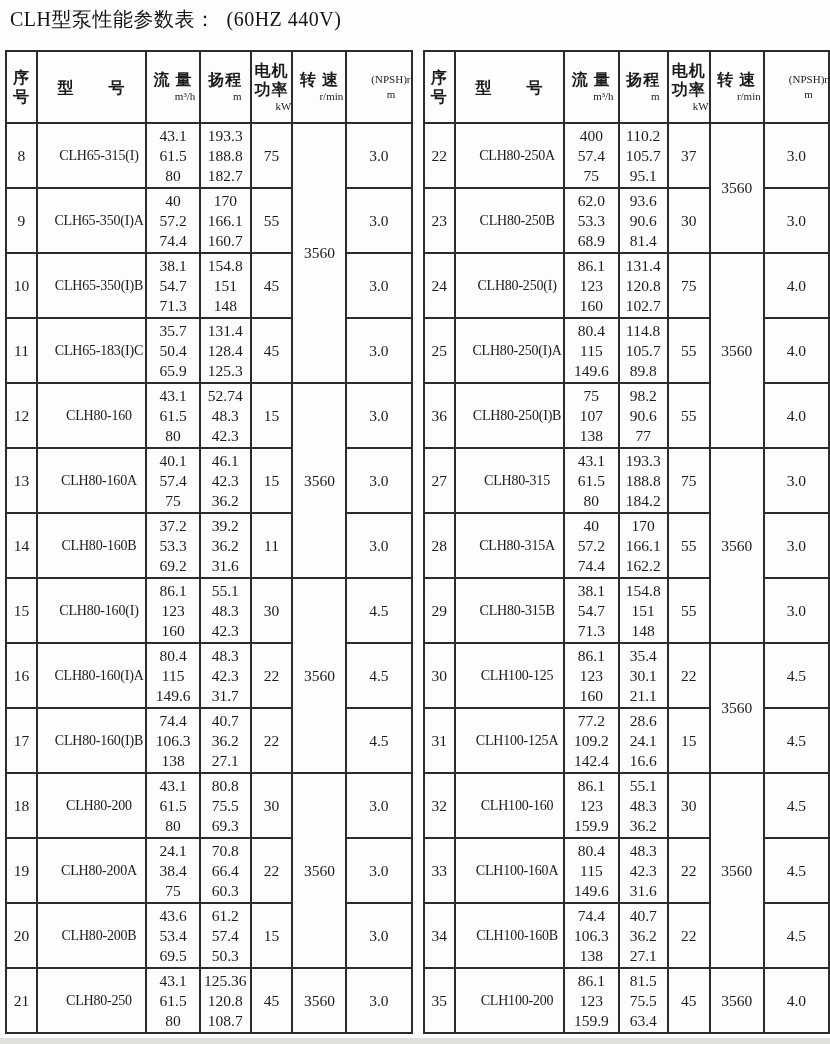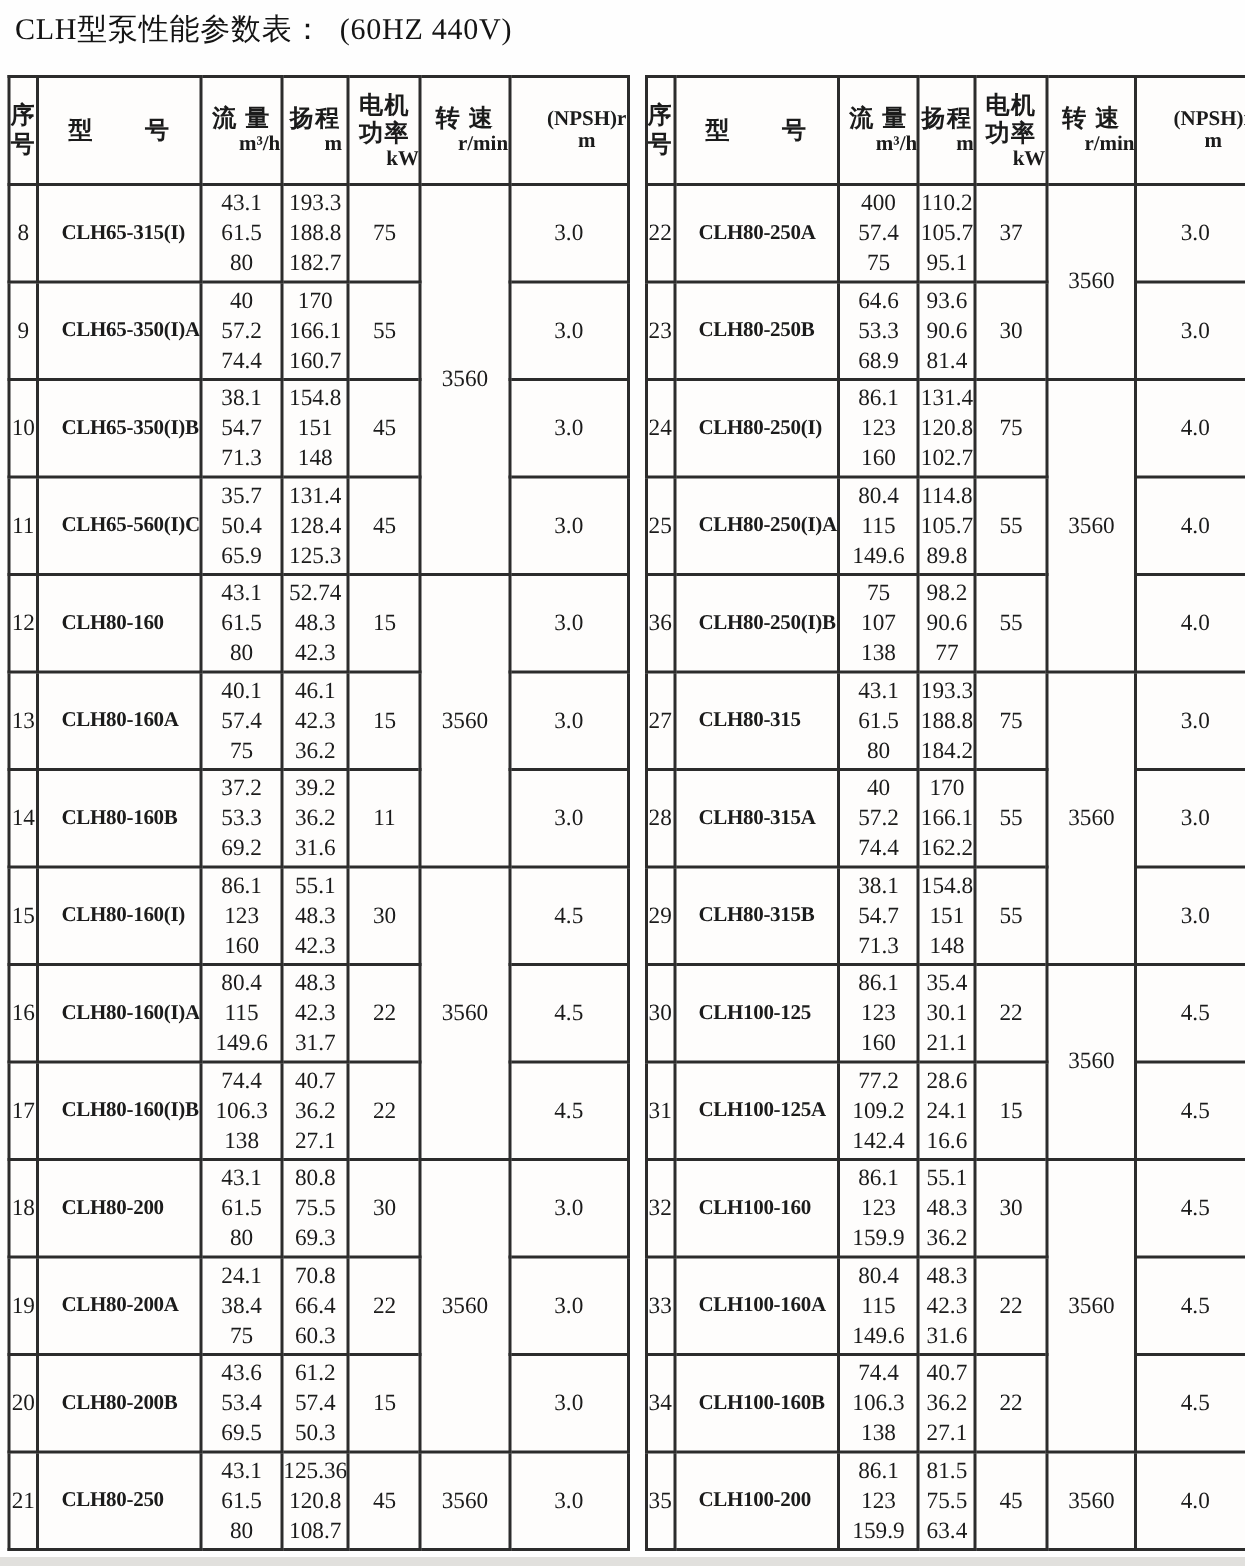--- a/index.html
+++ b/index.html
@@ -46,34 +46,33 @@
   thead tr { height: 72px; }
   tbody tr { height: 65px; }
   .hl-cjk {
     font-size: 16px;
     font-weight: bold;
     line-height: 19px;
     letter-spacing: 1px;
     white-space: pre;
   }
   .hl-unit {
-    font-size: 14px;
-    font-weight: bold;
+    font-size: 11px;
+    font-weight: normal;
     line-height: 15px;
     letter-spacing: 0;
     padding-left: 24px;
   }
   .num { font-size: 15.5px; }
   td.model-cell {
-    text-align: left;
+    text-align: center;
     padding-left: 15px;
     font-size: 14px;
     letter-spacing: -0.2px;
     white-space: nowrap;
-    font-weight: bold;
   }
   td.vals-cell div {
     font-size: 15.5px;
     line-height: 20px;
   }
   .scan-edge {
     position: absolute;
     left: 0; right: 0; bottom: 0;
     height: 6px;
     background: #d7d5d2;
@@ -173,21 +172,21 @@
             <td class="vals-cell">
               <div>154.8</div>
               <div>151</div>
               <div>148</div>
             </td>
             <td class="num">45</td>
             <td class="num">3.0</td>
           </tr>
           <tr>
             <td class="num">11</td>
-            <td class="model-cell">CLH65-560(I)C</td>
+            <td class="model-cell">CLH65-183(I)C</td>
             <td class="vals-cell">
               <div>35.7</div>
               <div>50.4</div>
               <div>65.9</div>
             </td>
             <td class="vals-cell">
               <div>131.4</div>
               <div>128.4</div>
               <div>125.3</div>
             </td>
@@ -417,21 +416,21 @@
               <div>95.1</div>
             </td>
             <td class="num">37</td>
             <td class="num" rowspan="2">3560</td>
             <td class="num">3.0</td>
           </tr>
           <tr>
             <td class="num">23</td>
             <td class="model-cell">CLH80-250B</td>
             <td class="vals-cell">
-              <div>64.6</div>
+              <div>62.0</div>
               <div>53.3</div>
               <div>68.9</div>
             </td>
             <td class="vals-cell">
               <div>93.6</div>
               <div>90.6</div>
               <div>81.4</div>
             </td>
             <td class="num">30</td>
             <td class="num">3.0</td>

